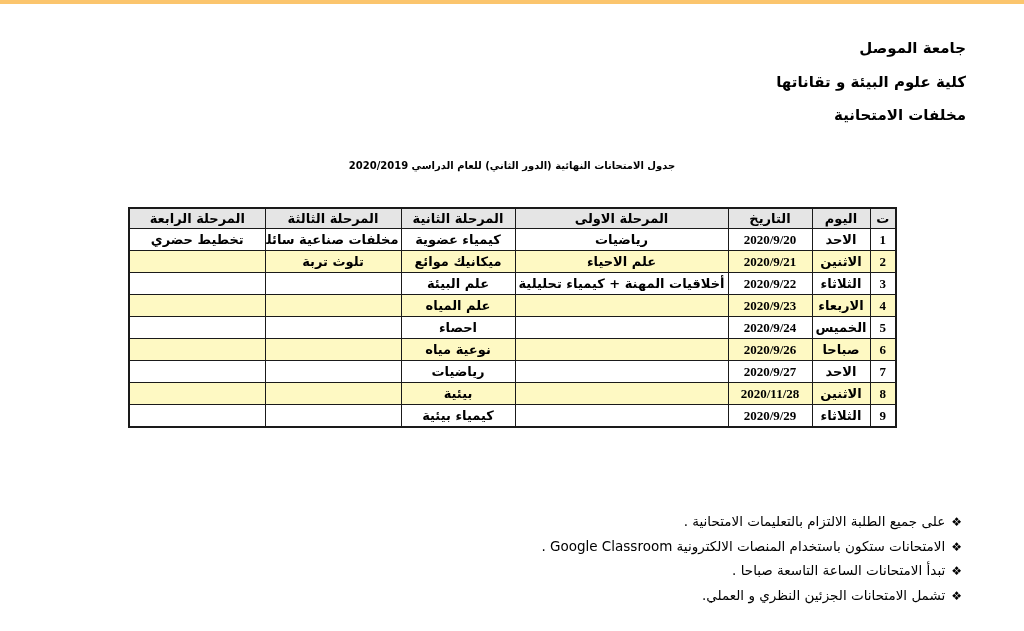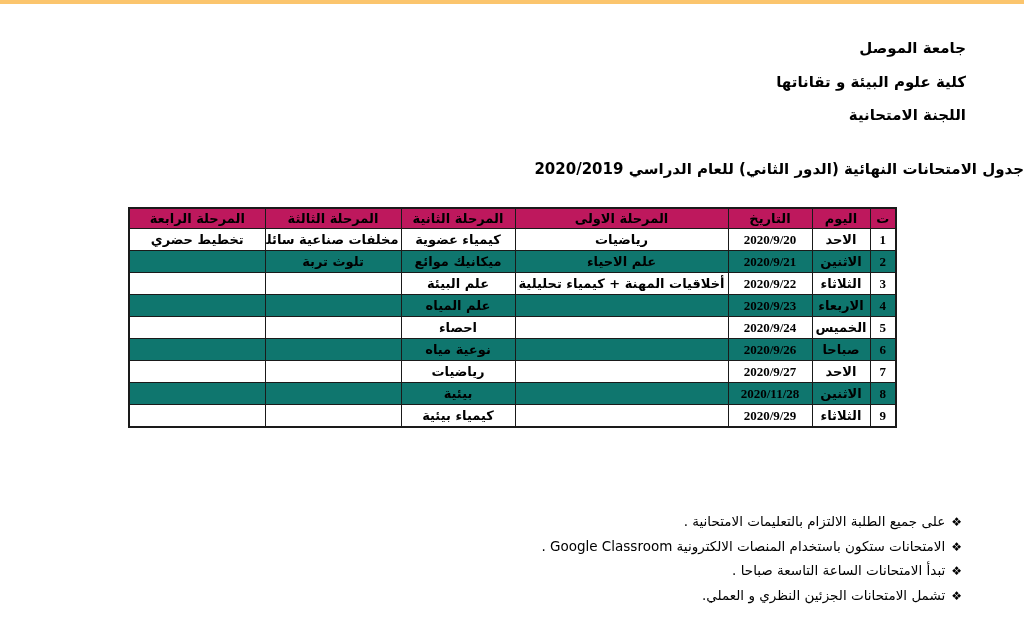--- a/index.html
+++ b/index.html
@@ -22,60 +22,60 @@
   .letterhead {
     position: absolute; top: 12px; right: 58px;
     direction: rtl; text-align: right;
     font-weight: bold; font-size: 15px; line-height: 33.5px;
     white-space: nowrap;
     margin-top: 20px;
   }
 
   .doc-title {
     position: absolute; top: 160px; left: 0; width: 1024px;
-    direction: rtl; 
-    font-weight: bold; font-size: 15px;
+    direction: rtl; text-align: center;
+    font-weight: bold; font-size: 10px;
   }
 
   table.exam {
     position: absolute; top: 207px; left: 128px;
     width: 767px; direction: rtl;
     border-collapse: collapse; table-layout: fixed;
     border: 2px solid #1a1a1a;
   }
   table.exam th, table.exam td {
     border: 1px solid #1a1a1a;
     text-align: center; vertical-align: middle;
     font-weight: bold; font-size: 13px;
     padding: 0 2px; overflow: hidden; white-space: nowrap;
   }
-  table.exam th { height: 19px; background: #be185d; }
+  table.exam th { height: 19px; background: #e5e5e5; }
   table.exam td { height: 21px; background: #ffffff; }
-  table.exam tr.alt td { background: #0f766e; }
+  table.exam tr.alt td { background: #fef9c3; }
   .num { font-family: "Liberation Serif", serif; font-size: 14px; }
 
   .notes {
     position: absolute; top: 510px; right: 62px;
     direction: rtl; text-align: right;
     font-size: 13.5px; line-height: 23.5px;
     white-space: nowrap;
   }
   .note .bullet { font-size: 12px; margin-left: 6px; }
 </style>
 </head>
 <body>
 
 <div class="page">
 
   <div class="top-line"></div>
 
   <div class="letterhead">
     <div>جامعة الموصل</div>
     <div>كلية علوم البيئة و تقاناتها</div>
-    <div>اللجنة الامتحانية</div>
+    <div>مخلفات الامتحانية</div>
   </div>
 
   <div class="doc-title">جدول الامتحانات النهائية (الدور الثاني) للعام الدراسي 2020/2019</div>
 
   <table class="exam">
     <colgroup>
       <col style="width:26px">
         <col style="width:58px">
         <col style="width:84px">
       <col style="width:213px">

